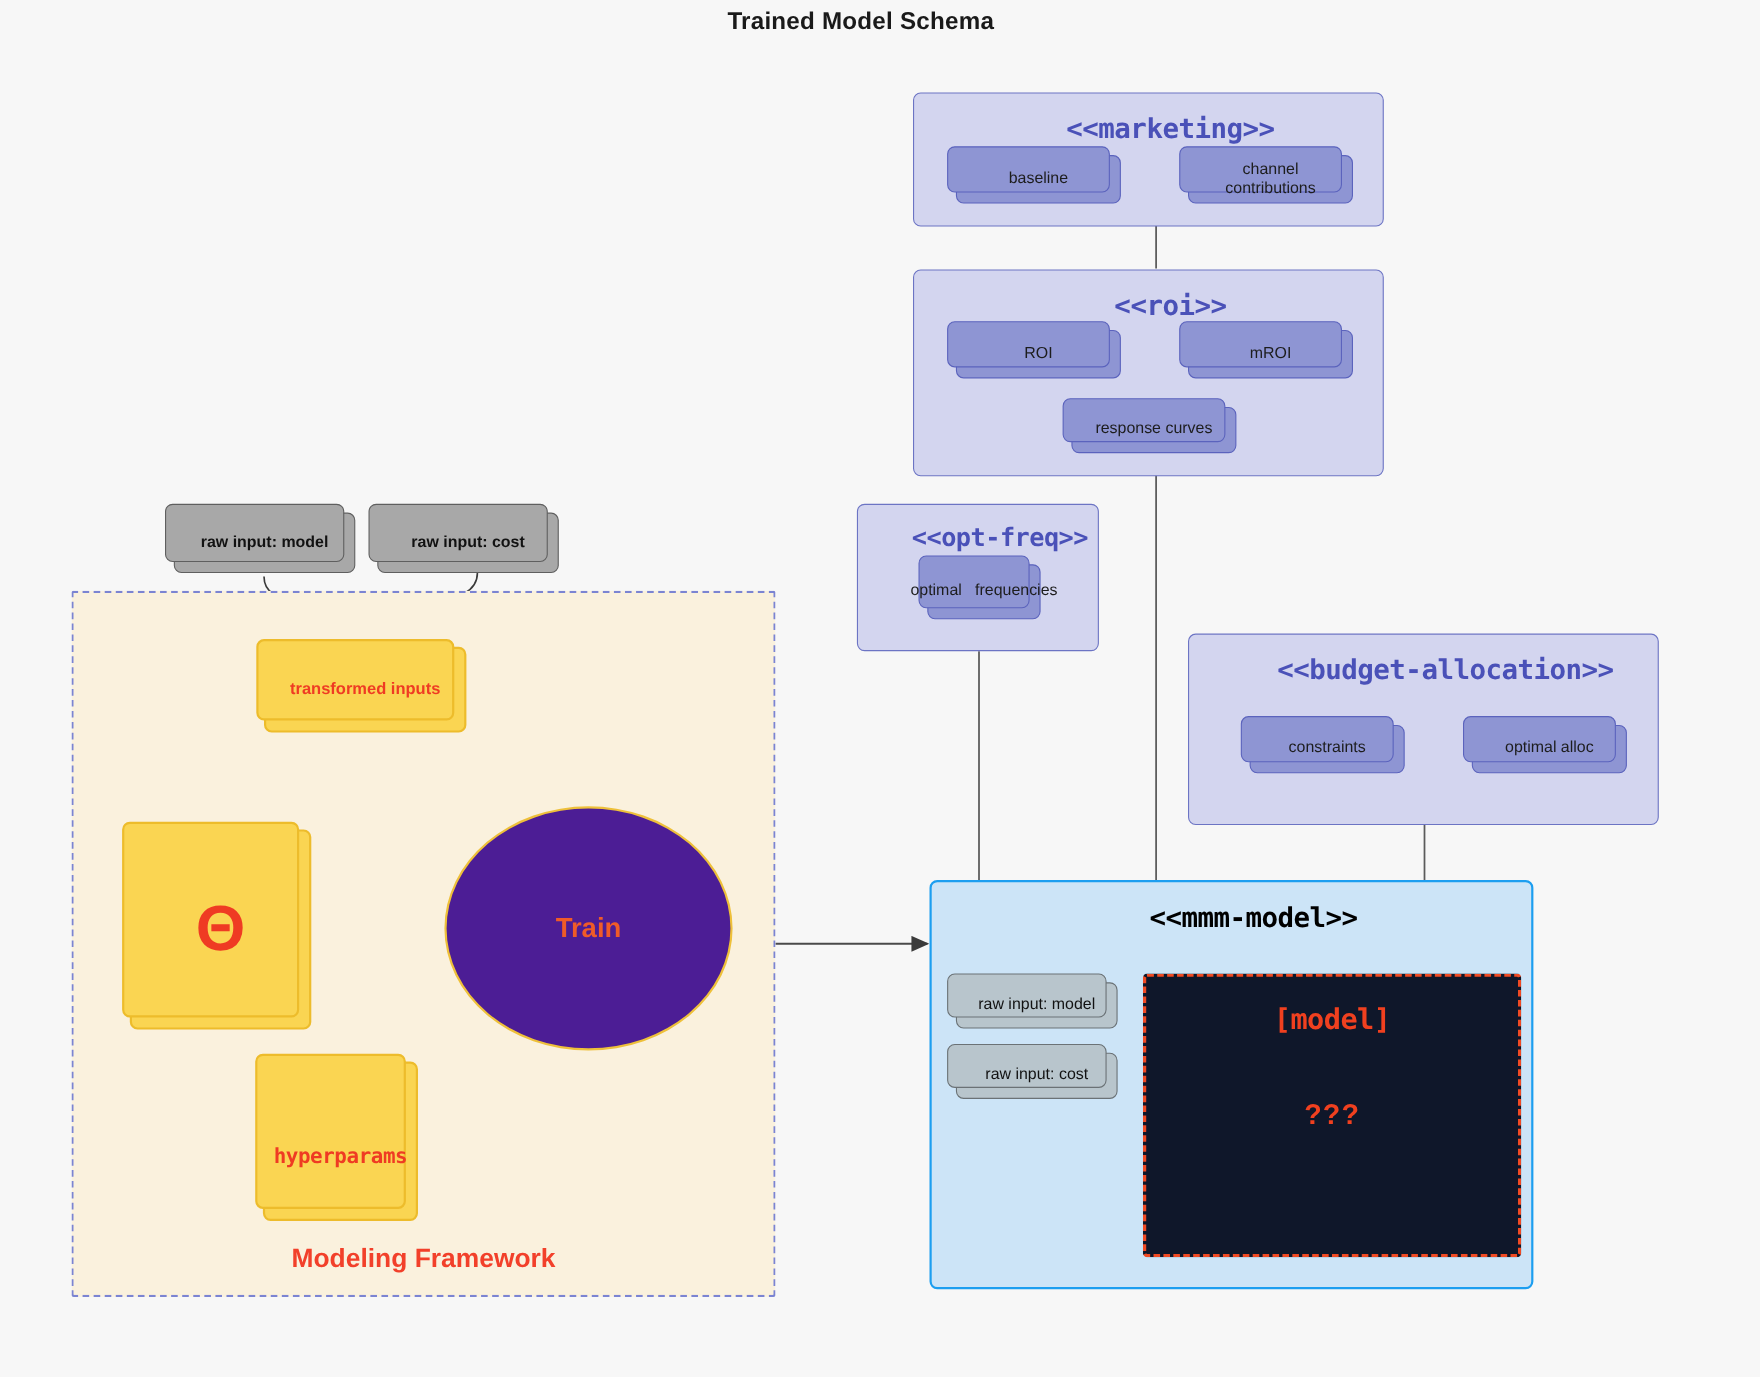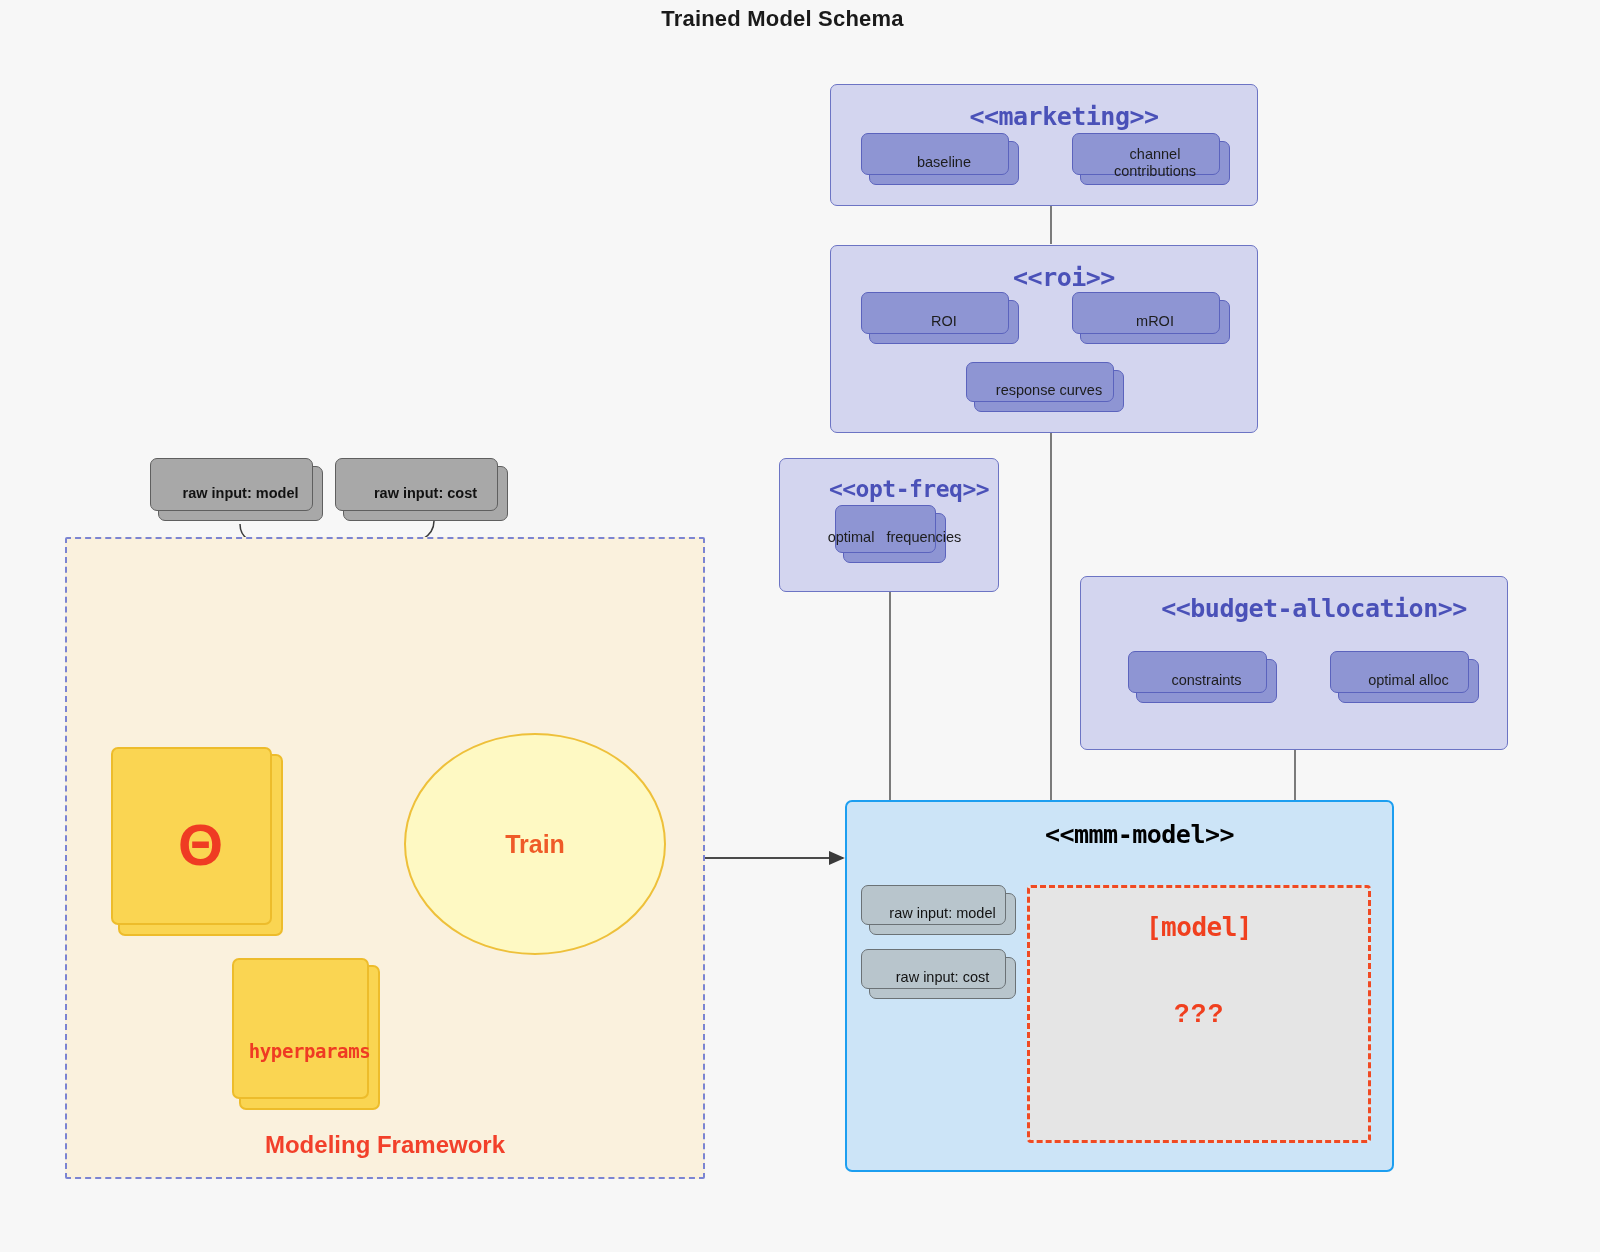--- a/index.html
+++ b/index.html
@@ -175,42 +175,43 @@
     width: 100%;
     text-align: center;
     color: #f2402a;
     font-size: 24px;
     font-weight: bold;
   }
 
   
   .ellipse {
     position: absolute;
-    background: #fef9c3;
+    background: #4c1d95;
     border: 2px solid #eec03a;
     border-radius: 50%;
     display: flex;
     align-items: center;
     justify-content: center;
     color: #ef5b28;
     font-size: 25px;
     font-weight: bold;
     z-index: 12;
     box-sizing: border-box;
   }
 
   
   .model-box {
     position: absolute;
-    background: #e5e5e5;
+    background: #0f172a;
     border: 3.5px dashed #f04a23;
     border-radius: 4px;
     box-sizing: border-box;
     z-index: 12;
     text-align: center;
+    margin-left: 12px;
   }
   .model-box .model-title {
     margin-top: 24px;
     font-family: "DejaVu Sans Mono", "Liberation Mono", monospace;
     font-size: 26px;
     font-weight: bold;
     color: #f0401f;
     letter-spacing: -.5px;
   }
   .model-box .model-q {
@@ -370,20 +371,24 @@
   </div>
   <div class="node grey" style="left:343px; top:466px; width:165px; height:55px;">
     <div class="shadowcard"></div>
     <span class="lbl">raw input: cost</span>
   </div>
 
   <div class="framework" style="left:65px; top:537px; width:640px; height:642px;padding-left:16px;">
     <div class="framework-label">Modeling Framework</div>
   </div>
 
+  <div class="node yellow" style="left:240px; top:588px; width:184px; height:78px;">
+    <div class="shadowcard"></div>
+    <span class="lbl">transformed inputs</span>
+  </div>
 
   <div class="node yellow theta" style="left:118px; top:754px; width:165px; height:182px;">
     <div class="shadowcard"></div>
     <span class="lbl">Θ</span>
   </div>
 
   <div class="node yellow mono" style="left:239px; top:965px; width:141px; height:145px;">
     <div class="shadowcard"></div>
     <span class="lbl">hyperparams</span>
   </div>

